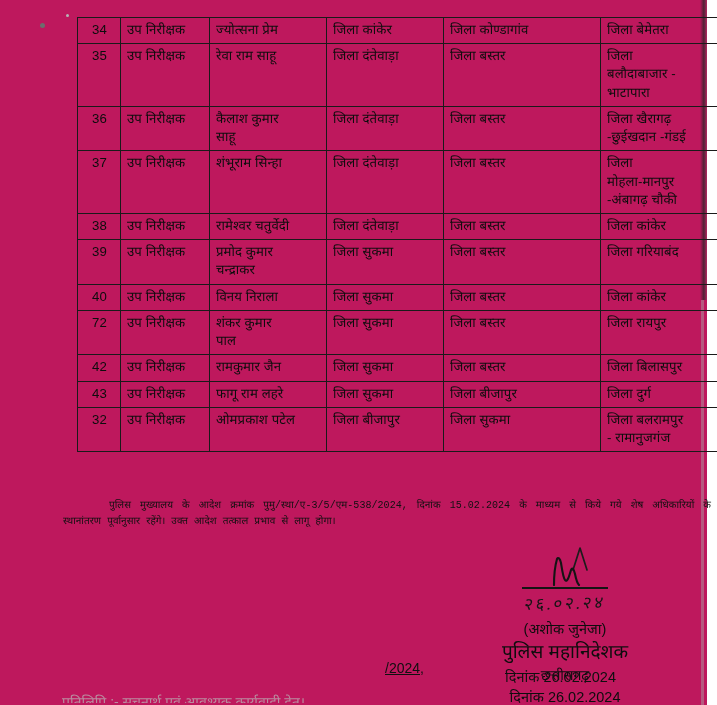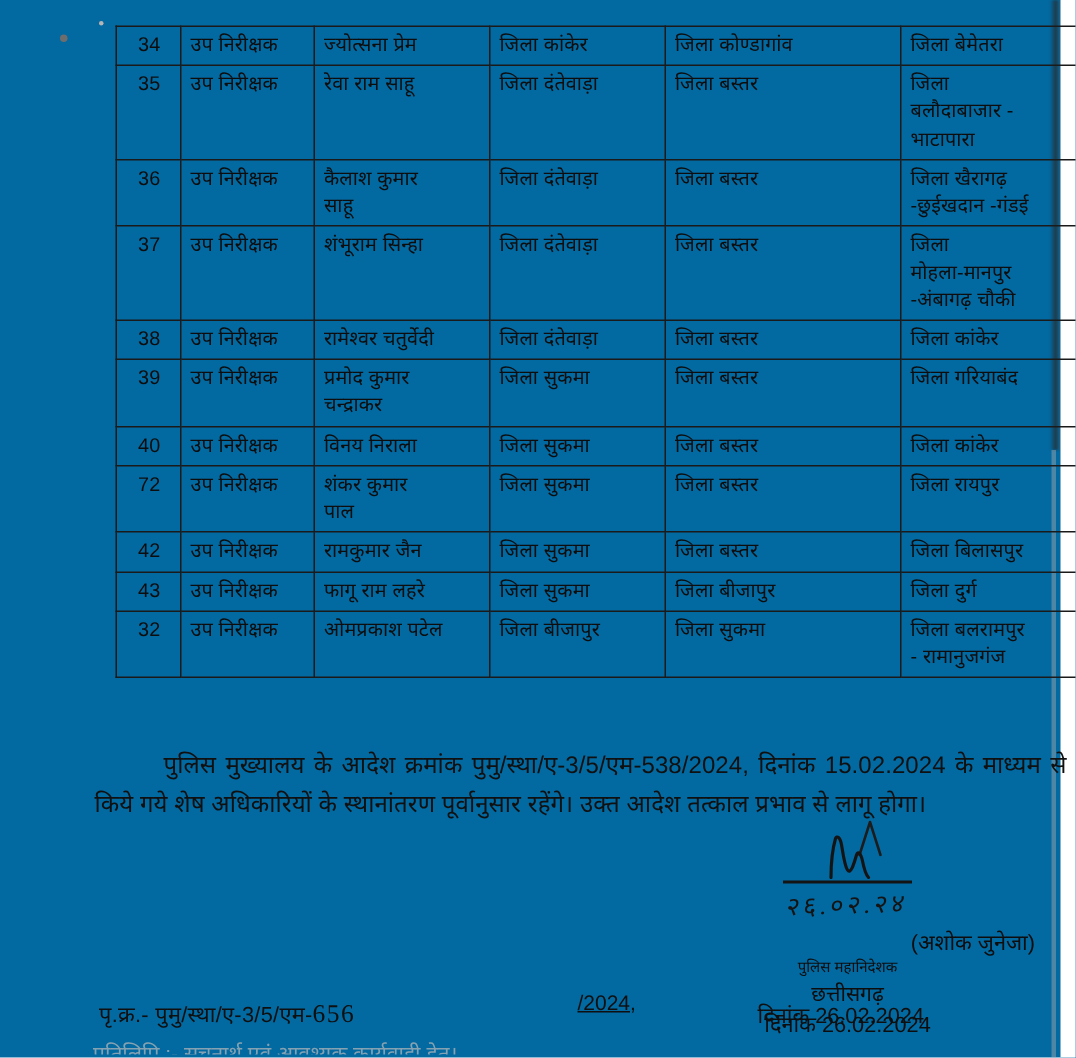--- a/index.html
+++ b/index.html
@@ -13,21 +13,21 @@
     position: relative;
     overflow: hidden;
     font-family: "Liberation Serif", "DejaVu Serif", serif;
     color: #111111;
   }
 
   
   .page {
     position: absolute;
     inset: 0;
-    background: #0369a1;
+    background: #be185d;
   }
 
   
   .scan-edge-right {
     position: absolute;
     top: 0;
     right: 10px;
     width: 7px;
     height: 300px;
     background: linear-gradient(to right, rgba(255,255,255,0) 0%, rgba(40,40,40,0.75) 55%, rgba(120,120,120,0.15) 100%);
@@ -102,22 +102,22 @@
   td.c-new   { width: 163px; }
 
   .ln { display: block; white-space: nowrap; }
 
   
   .para {
     position: absolute;
     left: 63px;
     top: 498px;
     width: 648px;
-    font-family: Liberation Sans, sans-serif;
-    font-size: 16px;
+    font-family: Liberation Mono, monospace;
+    font-size: 10px;
     line-height: 1.62;
     text-align: justify;
     color: #101010;
     letter-spacing: 0.05px;
   }
   .para .indent { display: inline-block; width: 46px; }
 
   
   .sig-block {
     position: absolute;
@@ -143,24 +143,23 @@
     font-size: 17px;
     letter-spacing: 2.4px;
     color: #141414;
     transform: skewX(-9deg) rotate(-1.6deg);
     margin-bottom: 5px;
   }
   .sig-name {
     font-size: 14.5px;
     line-height: 1.42;
     color: #0d0d0d;
-    text-align: right;
   }
   .sig-title {
-    font-size: 10px;
+    font-size: 19px;
     line-height: 1.42;
     color: #0d0d0d;
   }
   .sig-state {
     font-size: 14px;
     line-height: 1.42;
     color: #0d0d0d;
   }
   .sig-date {
     font-size: 14.5px;
@@ -443,18 +442,17 @@
       </svg>
     </div>
     <div class="sig-rule"></div>
     <div class="sig-date-hand">२६.०२.२४</div>
     <div class="sig-name">(अशोक जुनेजा)</div>
     <div class="sig-title">पुलिस महानिदेशक</div>
     <div class="sig-state">छत्तीसगढ़</div>
     <div class="sig-date">दिनांक 26.02.2024</div>
   </div>
 
-  <div class="footer-ref"><span>पृ.क्र.- पुमु/स्था/ए-3/5/एम-</span><span class="handnum">656</span></div>
   <div class="footer-year">/2024,</div>
   <div class="footer-date">दिनांक 26.02.2024</div>
   <div class="footer-cut">प्रतिलिपि :- सूचनार्थ एवं आवश्यक कार्यवाही हेतु।</div>
 
 </div>
 
 </body></html>

